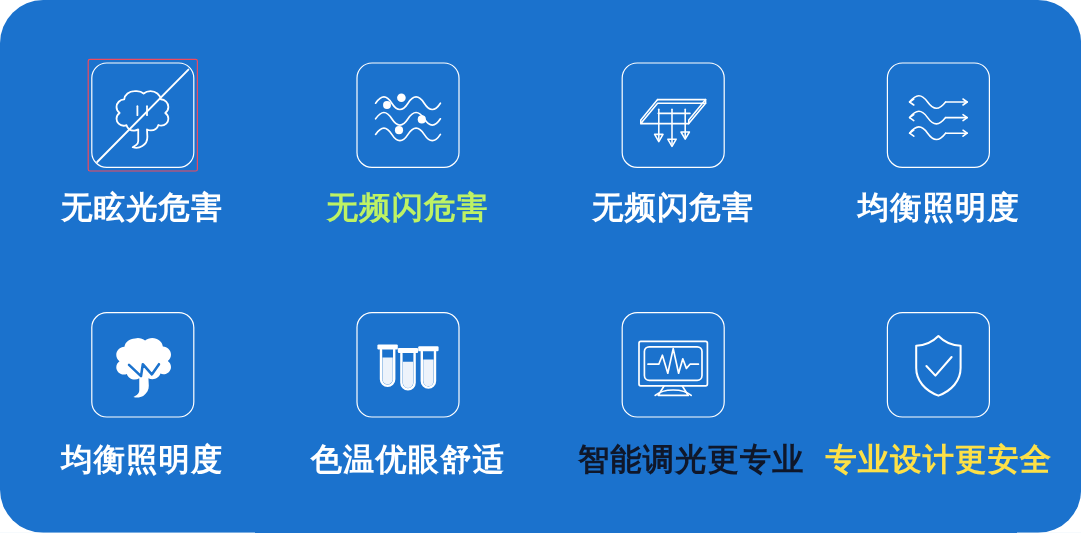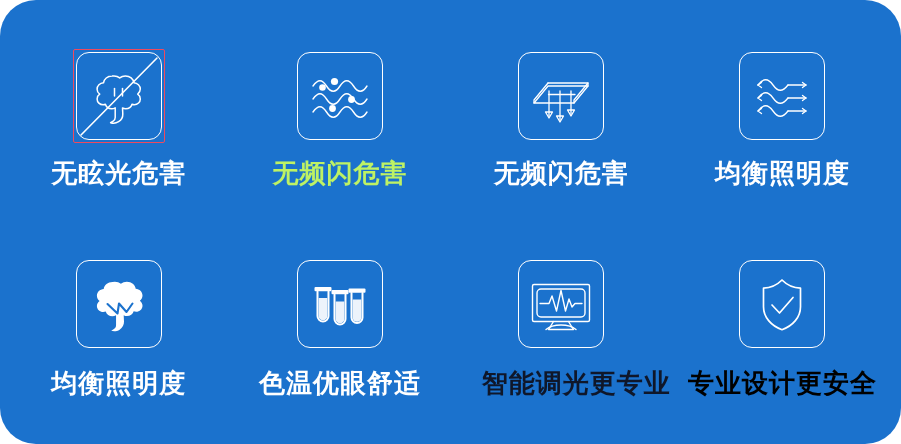--- a/index.html
+++ b/index.html
@@ -249,17 +249,17 @@
     <div class="cell row2">
       <div class="icon-wrap">
         <div class="icon-box"></div>
         <svg class="icon-svg" viewBox="0 0 86 88">
           <g fill="none" stroke="#ffffff" stroke-width="1.7" stroke-linejoin="round" stroke-linecap="round">
             <path d="M43 20 c-5.5 5.5-12 8-18.5 8.2 l0 18.5 c0 10.5 7.5 19 18.5 23 c11-4 18.5-12.5 18.5-23 L61.5 28.2 c-6.5-0.2-13-2.7-18.5-8.2 z"></path>
             <path d="M33 45 L40.5 53 L54 37.5"></path>
           </g>
         </svg>
       </div>
-      <div class="label" style="color: #000000;">专业设计更安全</div>
+      <div class="label" style="color: #fde047;">专业设计更安全</div>
     </div>
 
   </div>
 </div>
 
 </body></html>

